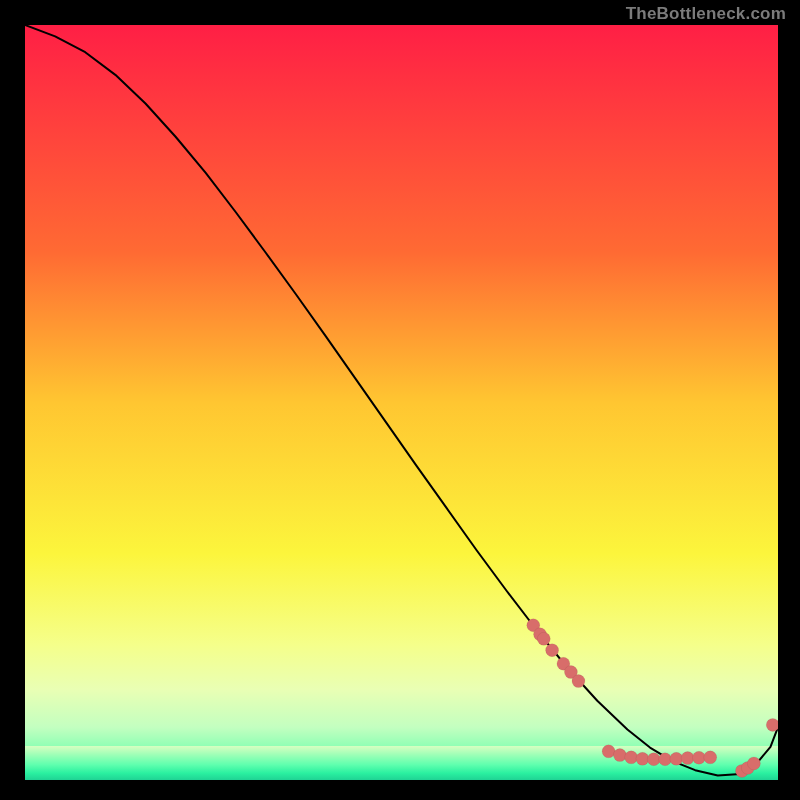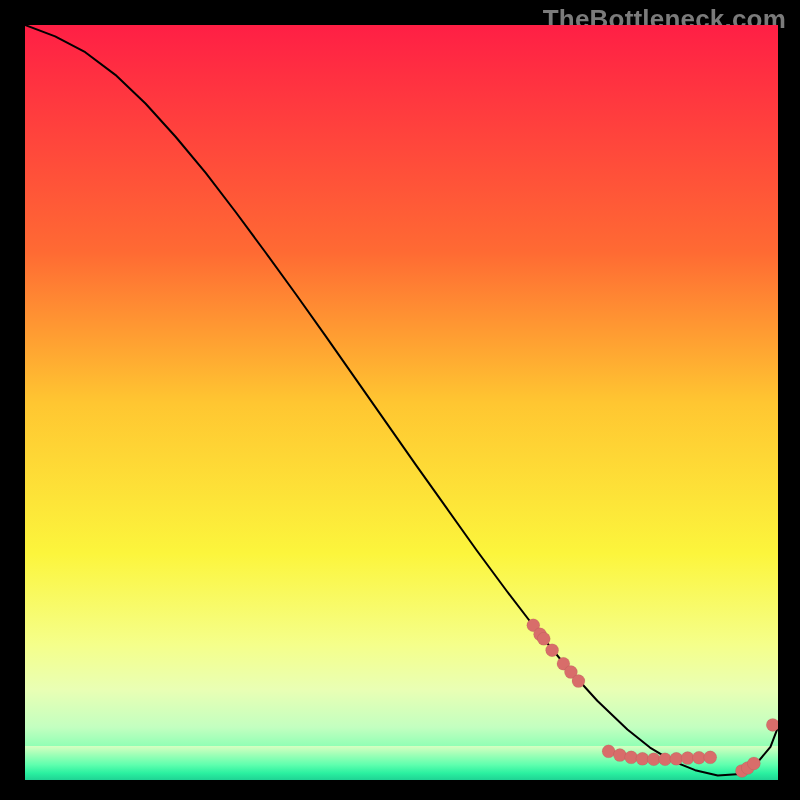--- a/index.html
+++ b/index.html
@@ -16,21 +16,21 @@
     top: 0;
     width: 800px;
     height: 800px;
     background: #000;
   }
   .watermark {
     position: absolute;
     top: 4px;
     right: 14px;
     font-family: Arial, Helvetica, sans-serif;
-    font-size: 26px;
+    font-size: 17px;
     font-weight: 600;
     color: #7b7b7b;
     letter-spacing: 0.2px;
   }
   .plot {
     position: absolute;
     left: 25px;
     top: 25px;
     width: 753px;
     height: 755px;

